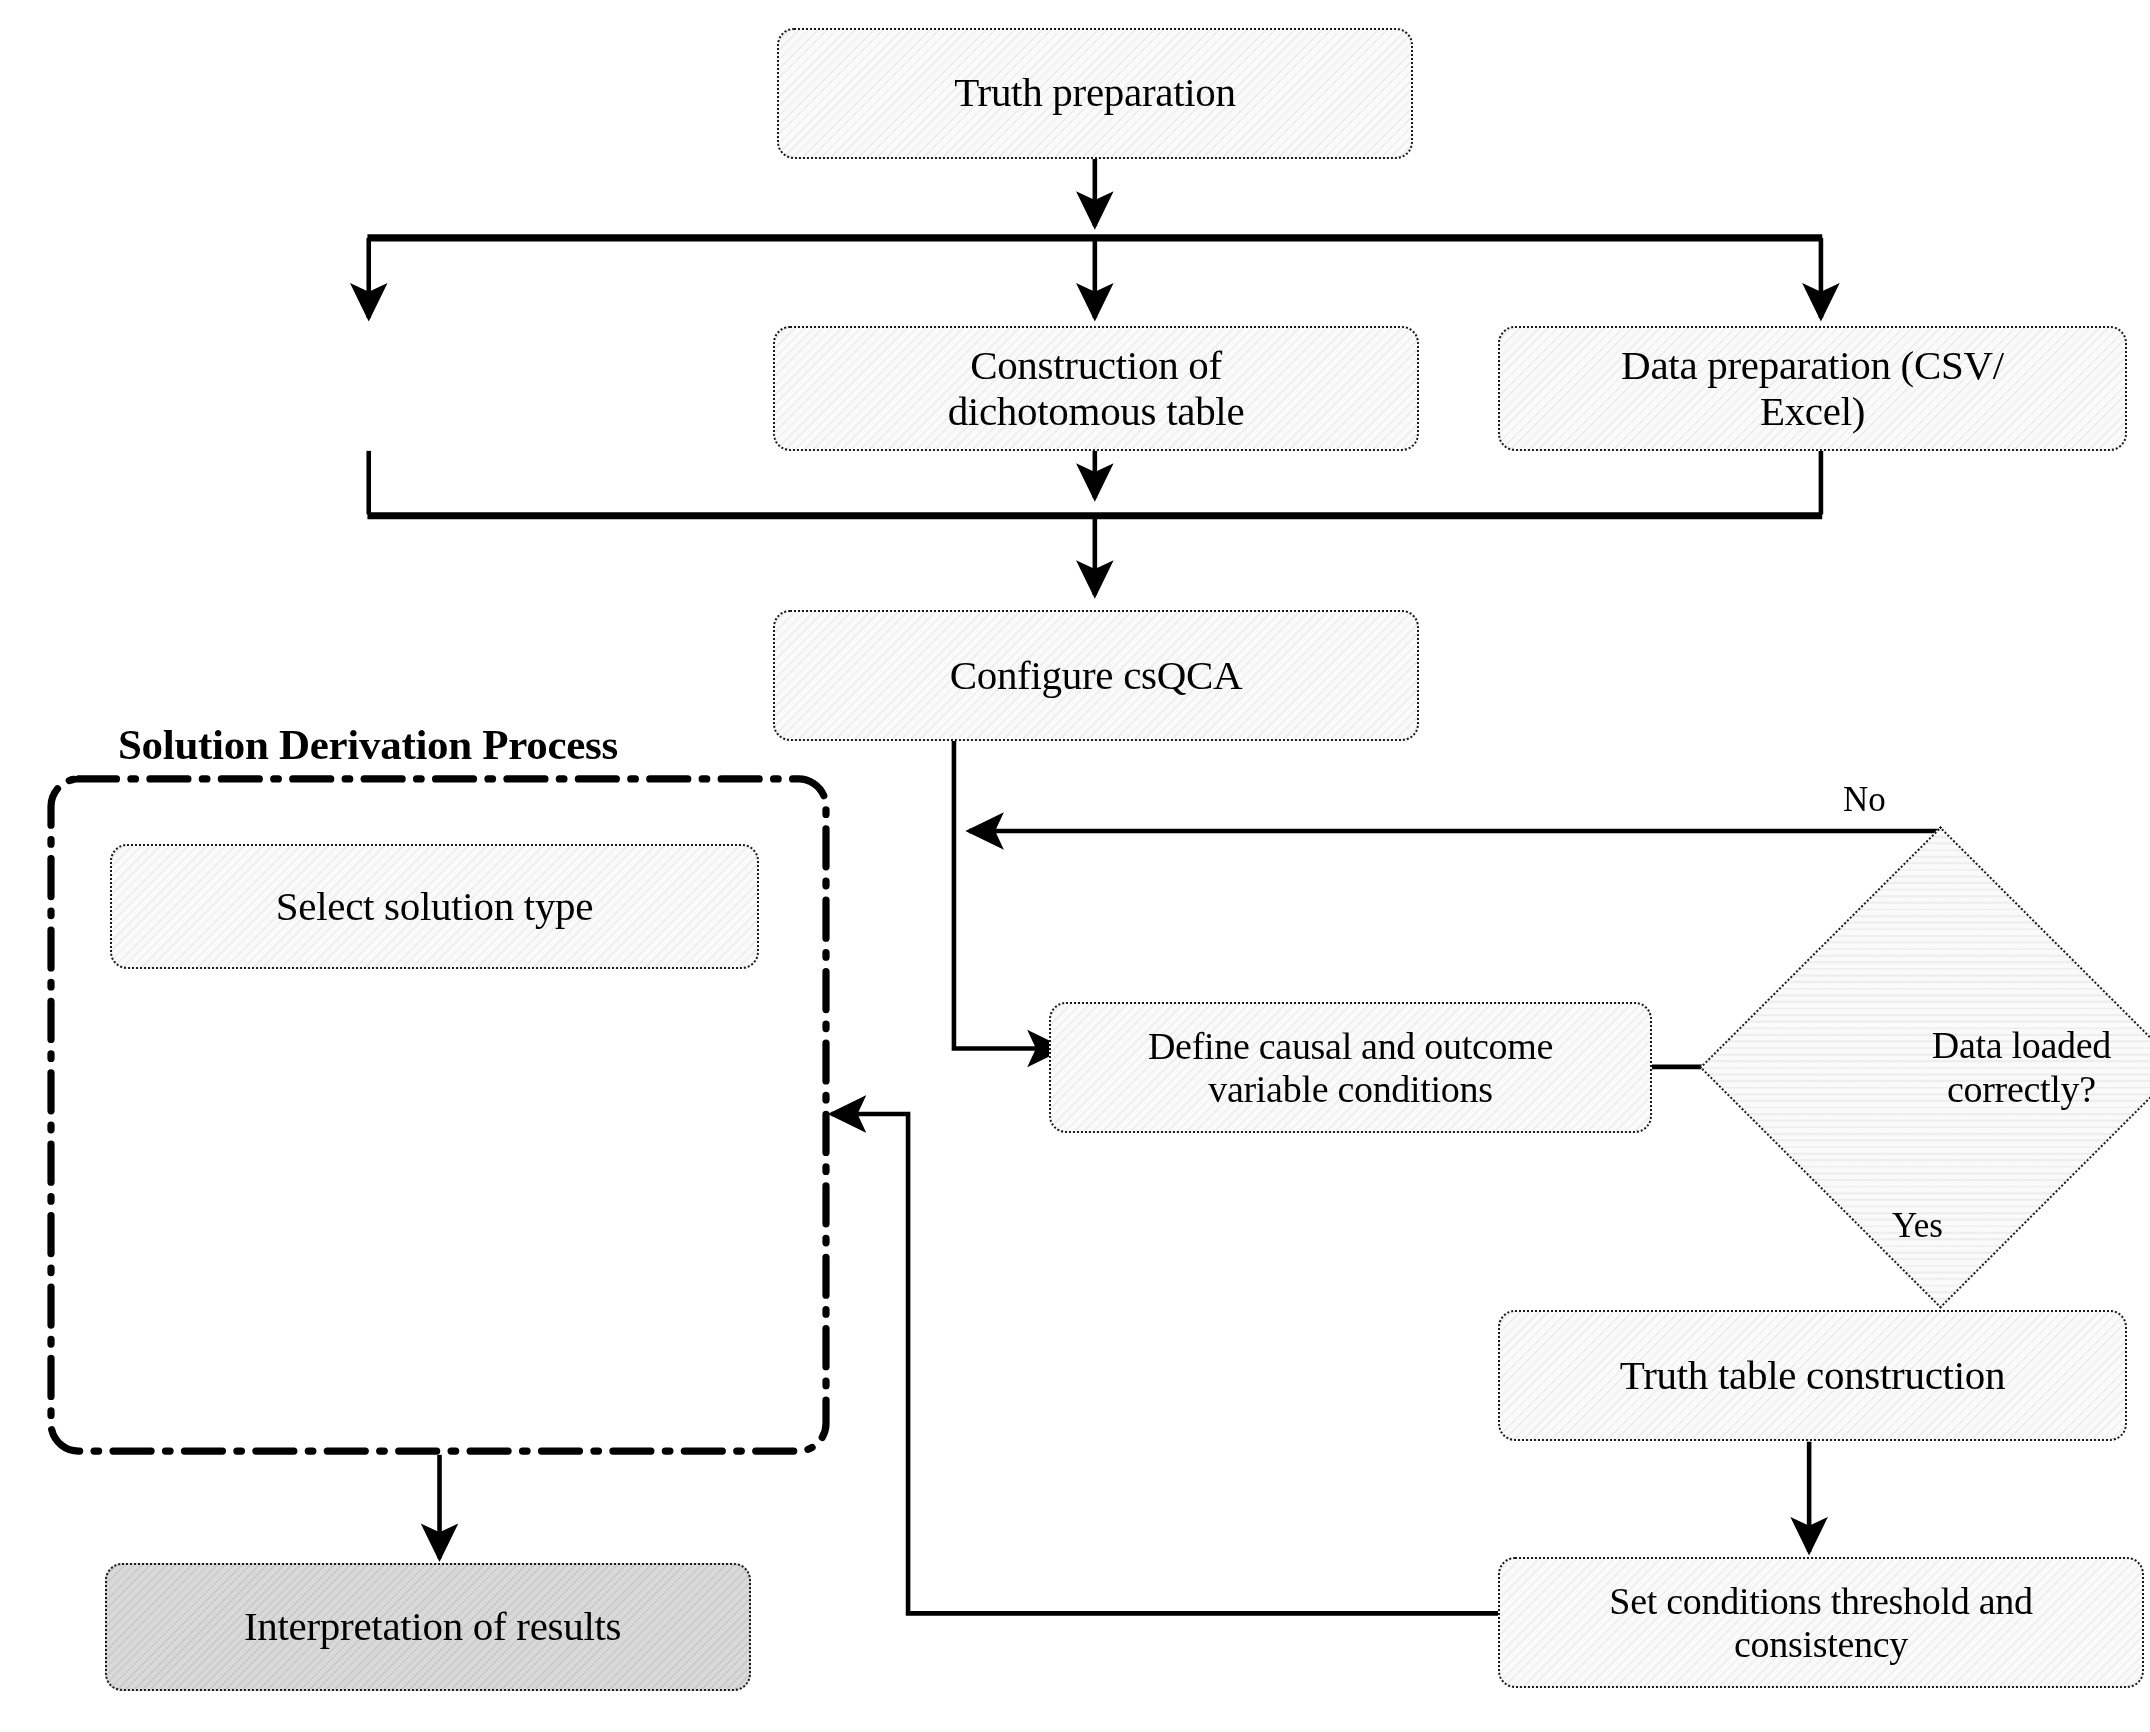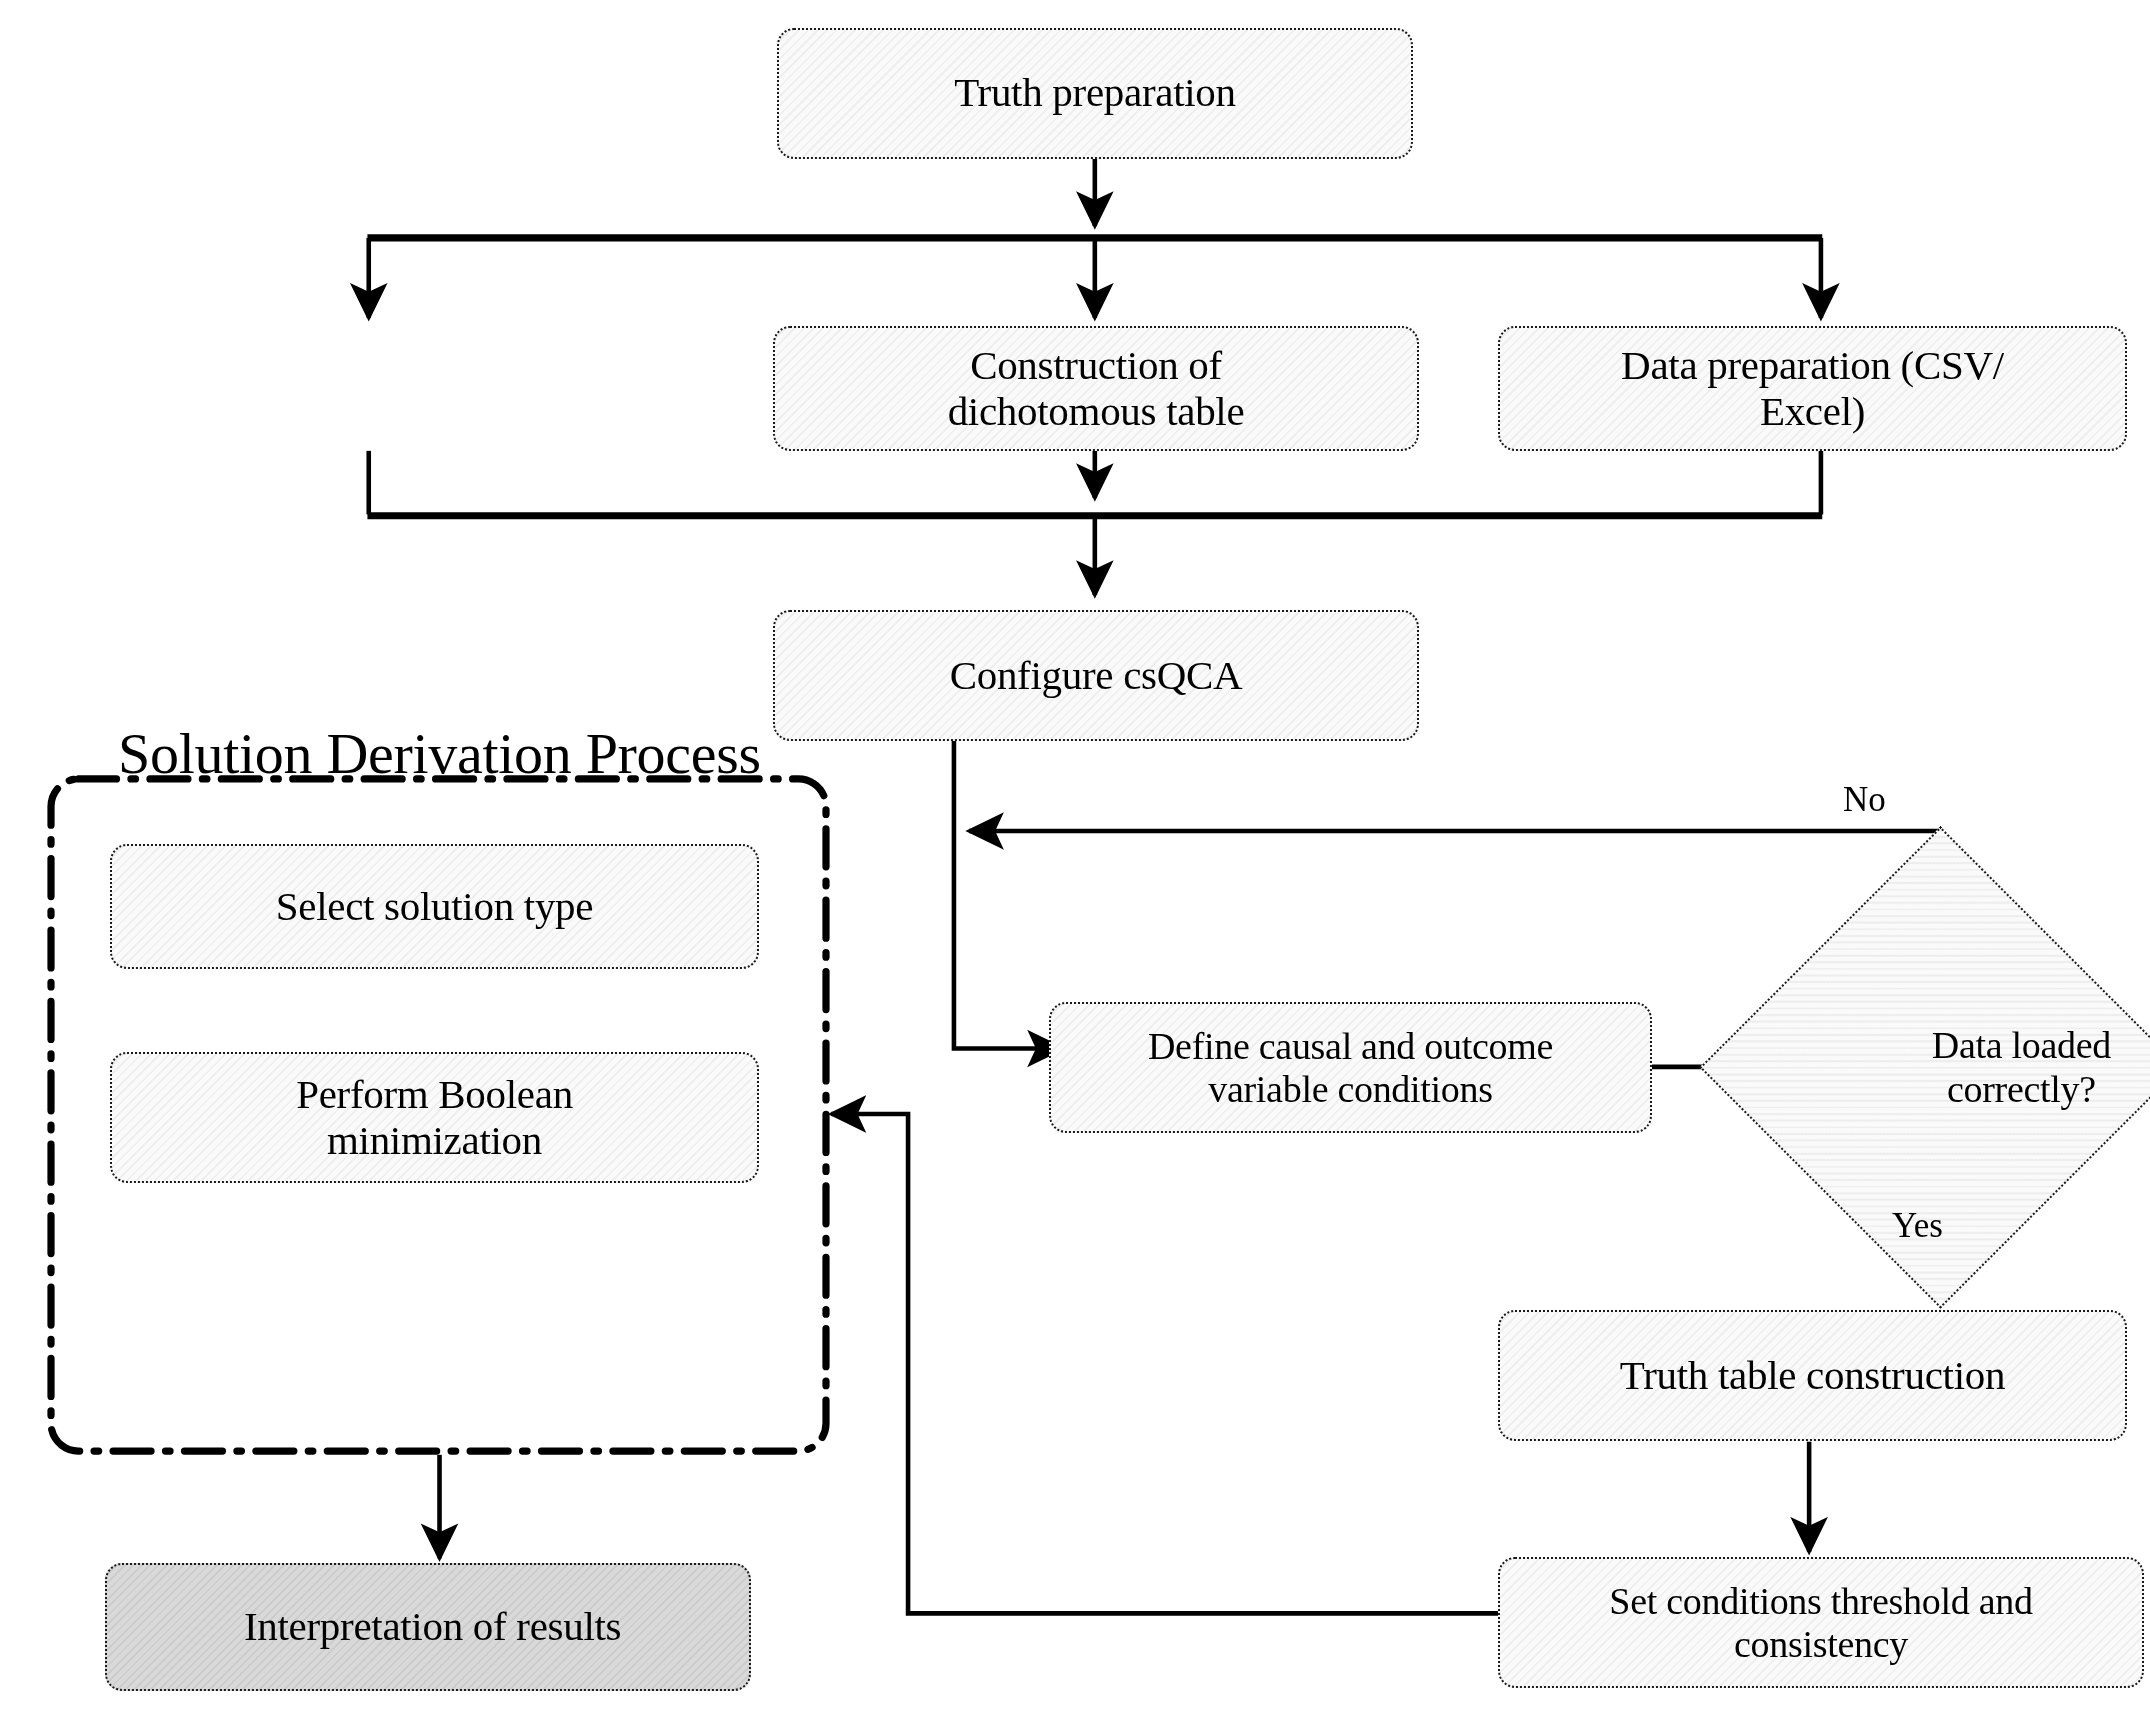--- a/index.html
+++ b/index.html
@@ -78,22 +78,22 @@
 
   
   .group-box{
     position:absolute;
     box-sizing:border-box;
     border-radius:26px;
     background:transparent;
   }
   .group-title{
     position:absolute;
-    font-weight:normal;
-    font-size:58px;
+    font-weight:bold;
+    font-size:43px;
     color:#000;
     white-space:nowrap;
     letter-spacing:-0.3px;
   }
   .edge-label{
     position:absolute;
     font-size:35px;
     color:#000;
     white-space:nowrap;
     margin-left:27px;
@@ -189,24 +189,20 @@
   <div class="group-box" style="left:47px;top:775px;width:783px;height:680px;">
     <svg width="783" height="680" viewBox="0 0 1195 1038" xmlns="http://www.w3.org/2000/svg">
       <rect x="6" y="6" width="1183" height="1026" rx="42" ry="42" fill="none" stroke="#000" stroke-width="11" stroke-dasharray="58 22 7 22" stroke-linecap="round"></rect>
     </svg>
   </div>
 
   <div class="node" style="left:110px;top:844px;width:649px;height:125px;">
     <span class="lbl">Select solution type</span>
   </div>
 
-  <div class="node" style="left:110px;top:1052px;width:649px;height:131px;">
-    <span class="lbl">Perform Boolean
-minimization</span>
-  </div>
 
 
   <div class="node filled" style="left:105px;top:1563px;width:646px;height:128px;">
     <span class="lbl">Interpretation of results</span>
   </div>
 
   <div class="edge-label" style="left:1816px;top:780px;">No</div>
   <div class="edge-label" style="left:1865px;top:1206px;">Yes</div>
 
 </div>

